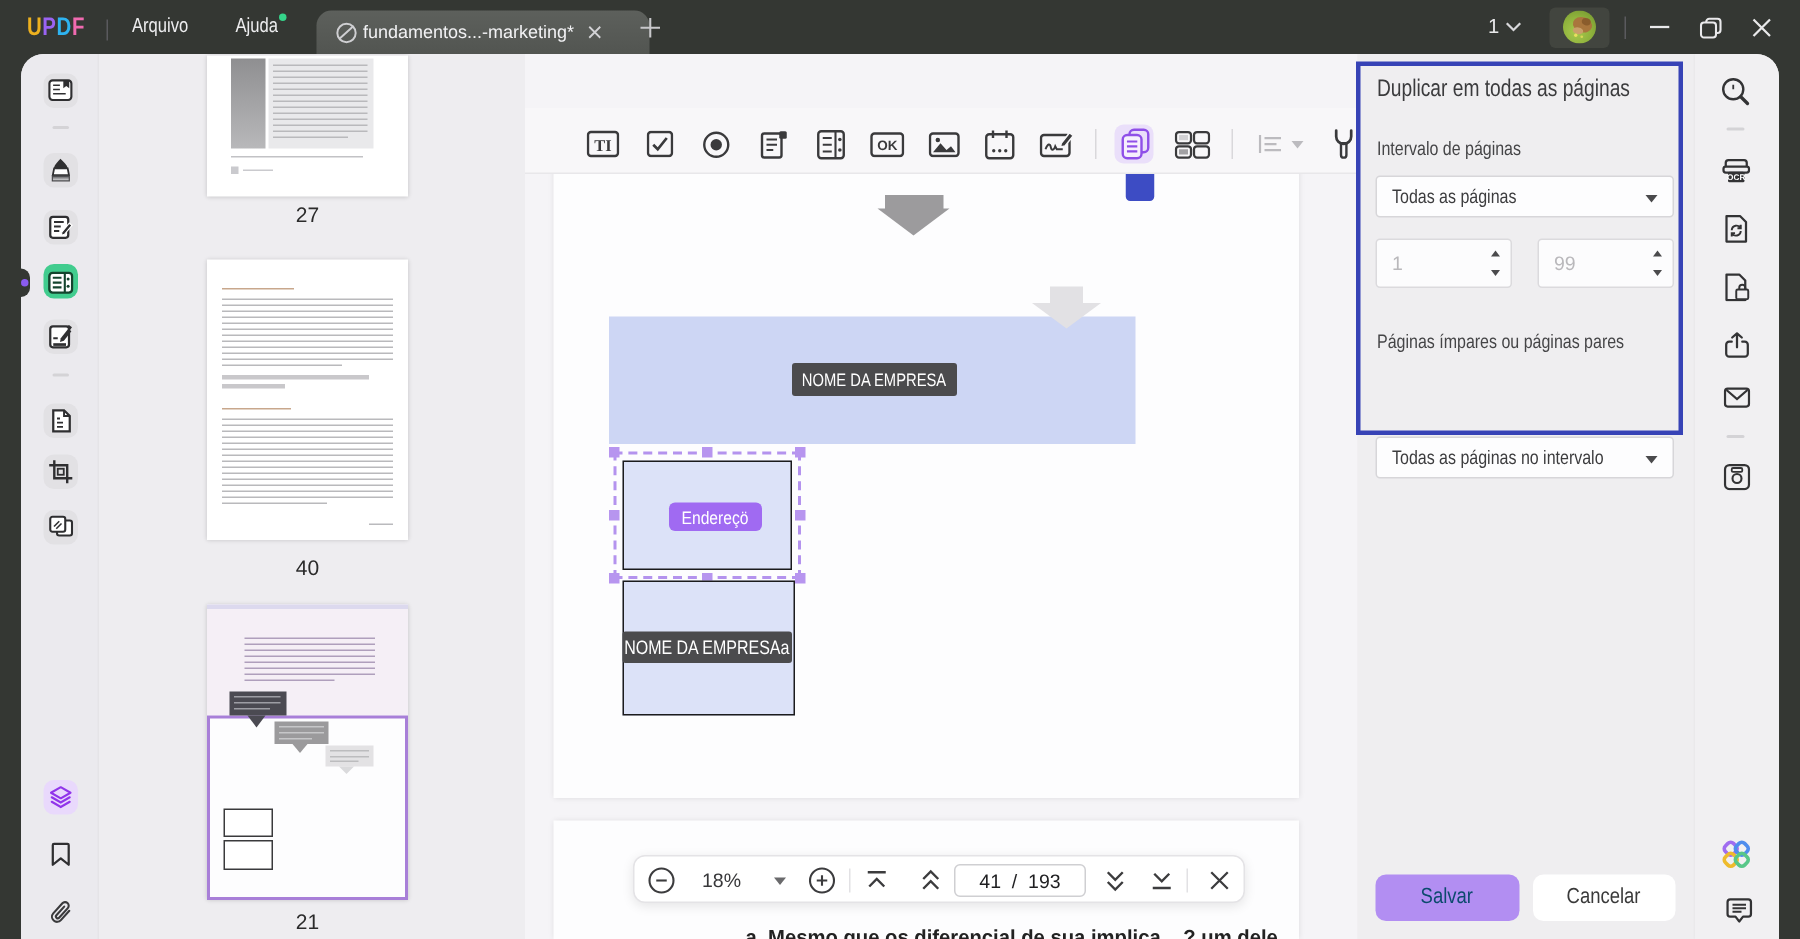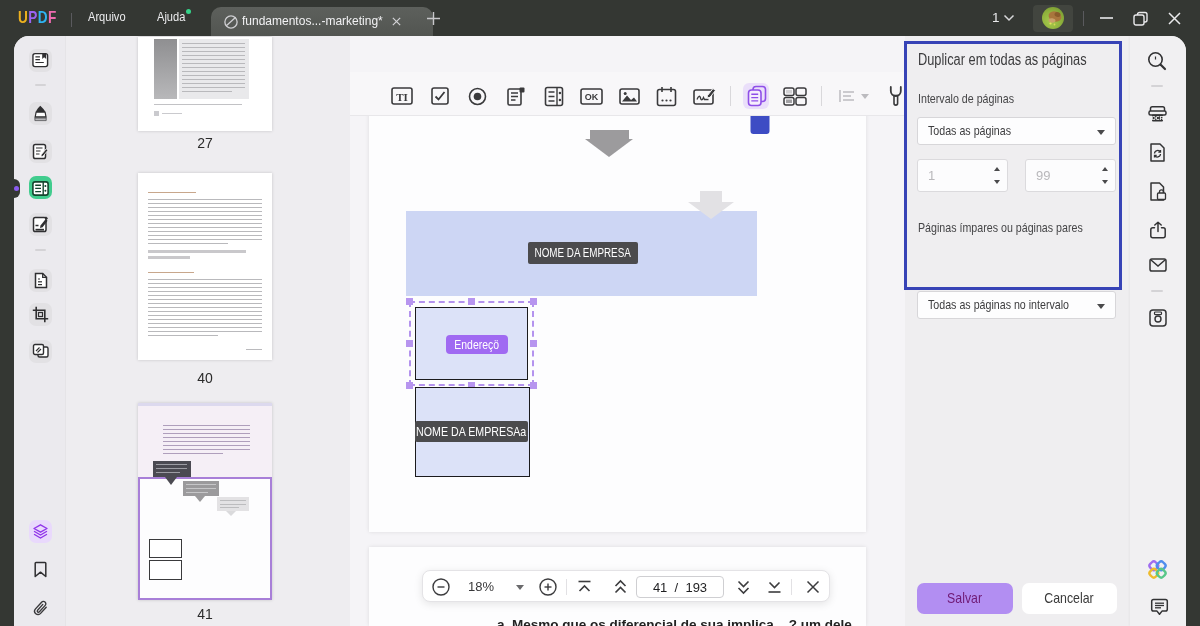--- a/index.html
+++ b/index.html
@@ -277,21 +277,21 @@
         <div class="tline" style="left:48px; top:89px; width:22px; background:#c6c6c8; z-index:3;"></div>
       <div class="abs" style="left:57px; top:93px; width:0; height:0; border-left:5px solid transparent; border-right:5px solid transparent; border-top:6px solid #9b9a9c; z-index:2;"></div>
       <div class="abs" style="left:79px; top:94px; width:32px; height:14px; background:#e3e2e4; z-index:2;"></div>
       <div class="tline" style="left:82px; top:97px; width:26px; background:#bcbcbe; z-index:3;"></div>
         <div class="tline" style="left:82px; top:101px; width:26px; background:#bcbcbe; z-index:3;"></div>
         <div class="tline" style="left:82px; top:104px; width:19px; background:#bcbcbe; z-index:3;"></div>
       <div class="abs" style="left:88px; top:108px; width:0; height:0; border-left:5px solid transparent; border-right:5px solid transparent; border-top:5px solid #dadadc; z-index:2;"></div>
       <div class="abs" style="left:11px; top:136px; width:33px; height:19px; background:#fff; border:1.3px solid #3a3a3c; z-index:2;"></div>
       <div class="abs" style="left:11px; top:157px; width:33px; height:20px; background:#fff; border:1.3px solid #3a3a3c; z-index:2;"></div>
     </div>
-    <div class="tlabel" style="top:570px;">41</div>
+    <div class="tlabel" style="top:570px;">21</div>
   </div>
   <div id="canvas">
 
     <div class="page" style="top:46px; height:450px;">
       <div class="abs" style="left:111px; top:0; width:0; height:0; border-left:17px solid transparent; border-right:17px solid transparent; border-top:15px solid #3c3c3e;"></div>
       <div class="abs" style="left:221px; top:48px; width:39px; height:10px; background:#9c9b9d;"></div>
       <div class="abs" style="left:216px; top:57px; width:0; height:0; border-left:24.5px solid transparent; border-right:24.5px solid transparent; border-top:18px solid #9c9b9d;"></div>
       <div class="abs" style="left:331px; top:109px; width:22px; height:11px; background:#e2e1e4; z-index:2;"></div>
       <div class="abs" style="left:319px; top:120px; width:0; height:0; border-left:23px solid transparent; border-right:23px solid transparent; border-top:17px solid #e2e1e4; z-index:2;"></div>
       <div class="abs" style="left:37px; top:129px; width:351px; height:85px; background:#cdd6f4;"></div>
@@ -453,21 +453,21 @@
     <div class="plabel sx" style="top:55px;">Intervalo de páginas</div>
     <div class="pselect" style="top:81px;"><span class="sx" style="display:inline-block;">Todas as páginas</span><div class="caret"></div></div>
     <div class="spinner" style="left:12px; top:123px;">1
       <div class="abs" style="right:7px; top:7px; width:0; height:0; border-left:3.5px solid transparent; border-right:3.5px solid transparent; border-bottom:4.5px solid #4a4a4c;"></div>
       <div class="abs" style="right:7px; bottom:7px; width:0; height:0; border-left:3.5px solid transparent; border-right:3.5px solid transparent; border-top:4.5px solid #4a4a4c;"></div></div>
     <div class="spinner" style="left:120px; top:123px;">99
       <div class="abs" style="right:7px; top:7px; width:0; height:0; border-left:3.5px solid transparent; border-right:3.5px solid transparent; border-bottom:4.5px solid #4a4a4c;"></div>
       <div class="abs" style="right:7px; bottom:7px; width:0; height:0; border-left:3.5px solid transparent; border-right:3.5px solid transparent; border-top:4.5px solid #4a4a4c;"></div></div>
     <div class="plabel sx" style="top:184px;">Páginas ímpares ou páginas pares</div>
     <div class="pselect" style="top:212px;margin-top:43px;"><span class="sx" style="display:inline-block;">Todas as páginas no intervalo</span><div class="caret"></div></div>
-    <div class="btn" style="left:12px; width:96px; background:#b28ef2; color:#701a75;"><span class="sxc" style="display:inline-block; transform:scaleX(0.85);">Salvar</span></div>
+    <div class="btn" style="left:12px; width:96px; background:#b28ef2; color:#0c4a6e;"><span class="sxc" style="display:inline-block; transform:scaleX(0.85);">Salvar</span></div>
     <div class="btn" style="left:117px; width:95px; background:#fff; color:#3a3a3a;"><span class="sxc" style="display:inline-block; transform:scaleX(0.85);">Cancelar</span></div>
   </div>
   <div id="rsidebar">
     <svg class="abs" style="left:17px; top:15px;" width="20" height="20" viewBox="0 0 20 20">
         <circle cx="8.5" cy="8.5" r="6.7" fill="none" stroke="#333335" stroke-width="1.6"></circle>
         <line x1="13.5" y1="13.5" x2="18" y2="18" stroke="#333335" stroke-width="2.2" stroke-linecap="round"></line>
         <path d="M8.5 5.5 V8.5" stroke="#333335" stroke-width="1.2"></path>
       </svg>
     <div class="rdash" style="top:49px;"></div>
     <svg class="abs" style="left:18px; top:69px;" width="19" height="18" viewBox="0 0 19 18">

